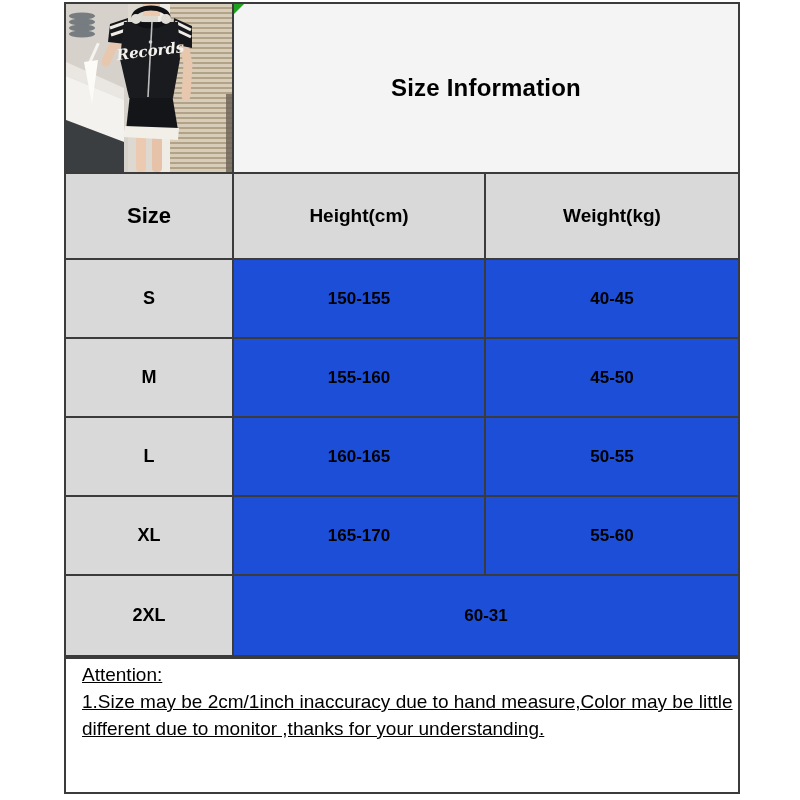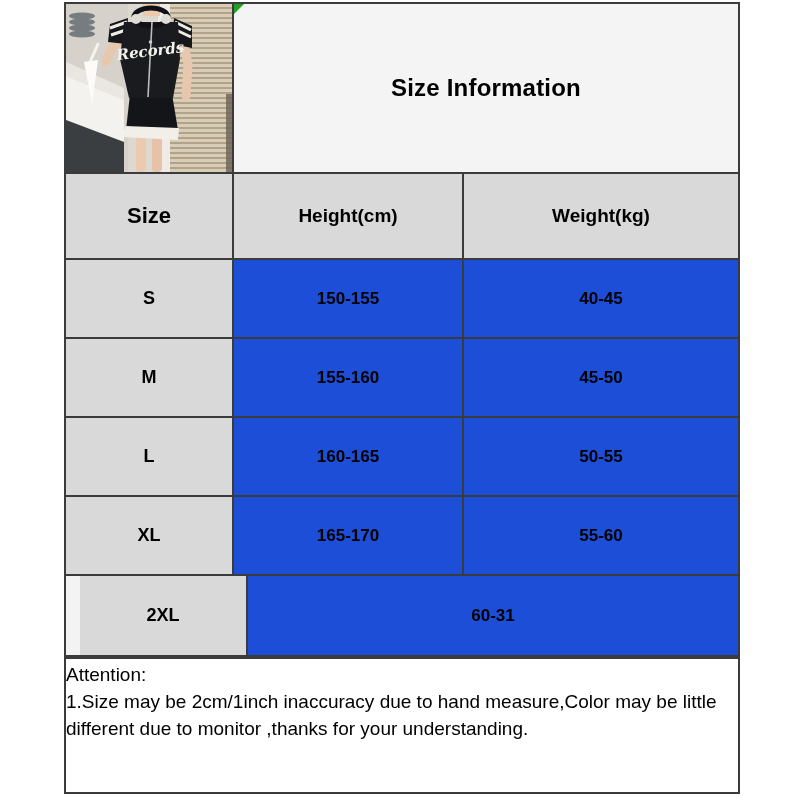--- a/index.html
+++ b/index.html
@@ -15,31 +15,31 @@
   }
   .sheet {
     position: absolute;
     left: 64px;
     top: 2px;
     width: 676px;
     border: 2px solid #3b3b3b;
     background: #f3f3f3;
   }
   .row { display: flex; border-bottom: 2px solid #3b3b3b; }
-  .row:last-child { border-bottom: none; padding-left: 14px; }
+  .row:last-child { border-bottom: none; }
   .cell {
     border-right: 2px solid #3b3b3b;
     display: flex;
     align-items: center;
     justify-content: center;
     overflow: hidden;
   }
   .cell:last-child { border-right: none; }
   .c1 { width: 168px; }
-  .c2 { width: 230px; }
+  .c2 { width: 252px; }
   .c3 { flex: 1; }
 
   .top-row { height: 170px; }
   .photo-cell { padding: 0; background: #ddd8d0; align-items: stretch; }
   .photo-cell svg { display: block; width: 100%; height: 100%; }
   .title-cell { position: relative; background: #f4f4f4; }
   .title-text { font-size: 24px; font-weight: bold; letter-spacing: 0.2px; }
   .corner-triangle {
     position: absolute;
     top: 0; left: 0;
@@ -58,21 +58,22 @@
   .value-cell { background: #1d4ed8; font-weight: bold; font-size: 17px; }
 
   .attention-box {
     position: absolute;
     left: 64px;
     top: 657px;
     width: 676px;
     height: 137px;
     border: 2px solid #3b3b3b;
     background: #ffffff;
-    padding: 2px 0;
+    padding: 2px 16px;
+    text-decoration: underline;
   }
   .attention-line {
     font-size: 19px;
     line-height: 27px;
     white-space: nowrap;
   }
 </style>
 </head>
 <body>
 

